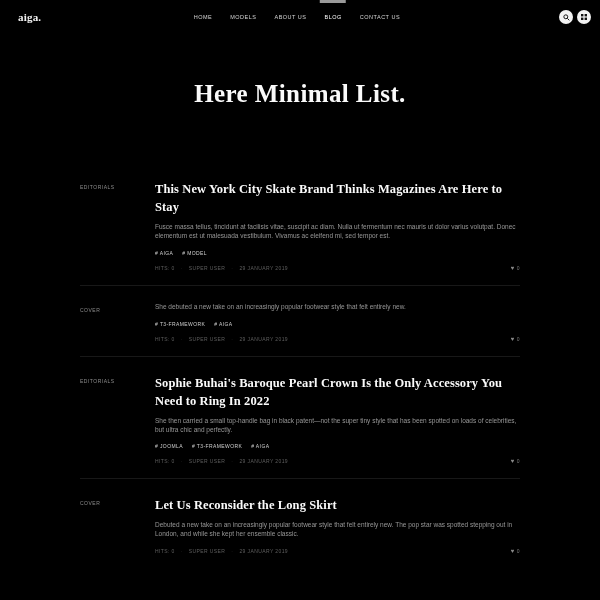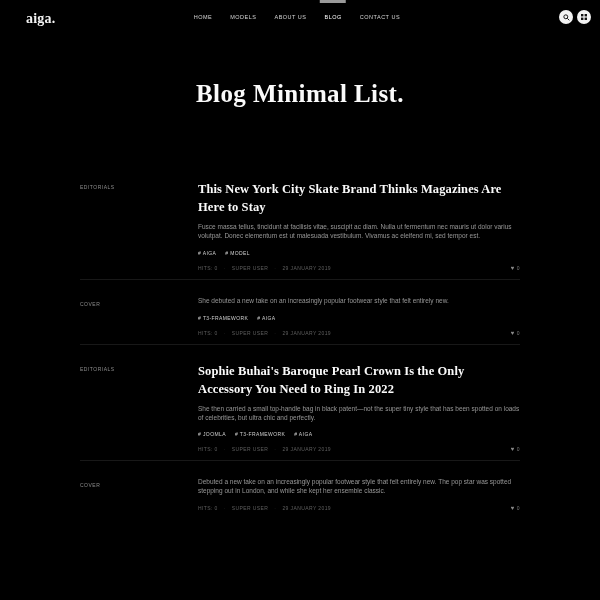--- a/index.html
+++ b/index.html
@@ -12,24 +12,24 @@
   
   .header {
     position:relative;
     height:34px;
     display:flex;
     align-items:center;
     background:#000;
   }
   .logo {
     position:absolute;
-    left:26px; top:11px;
+    left:18px; top:11px;
     font-family:"Liberation Serif","DejaVu Serif",serif;
     font-weight:bold;
-    font-size:14px;
+    font-size:11px;
     color:#f2f2f2;
     letter-spacing:.2px;
     cursor:pointer;
   }
   .nav {
     position:absolute;
     left:50%; top:0;
     transform:translateX(-51.5%);
     height:34px;
     display:flex;
@@ -82,23 +82,22 @@
     color:#fafafa;
   }
   
   .post-list {
     width:440px;
     margin:55px auto 0;
   }
   .post {
     display:grid;
     grid-template-columns:75px 1fr;
-    padding:17px 0 8px;
+    padding:17px 0 14px;
     border-bottom:1px solid #181818;
-    gap:43px;
   }
   .post:last-child { border-bottom:none; }
   .post-cat {
     font-size:5px;
     letter-spacing:.5px;
     text-transform:uppercase;
     color:#8c8c8c;
     padding-top:4px;
     cursor:pointer;
   }
@@ -187,21 +186,21 @@
           <rect x="0" y="0" width="4" height="4" fill="#111"></rect>
           <rect x="6" y="0" width="4" height="4" fill="#111"></rect>
           <rect x="0" y="6" width="4" height="4" fill="#111"></rect>
           <rect x="6" y="6" width="4" height="4" fill="#111"></rect>
         </svg>
       </span>
     </div>
   </div>
 </header>
 
-<h1 class="page-title">Blog Minimal List.</h1>
+<h1 class="page-title">Here Minimal List.</h1>
 
 <main class="post-list">
 
   <article class="post">
     <div class="post-cat">EDITORIALS</div>
     <div>
       <h2 class="post-title">This New York City Skate Brand Thinks Magazines Are Here to Stay</h2>
       <p class="post-excerpt">Fusce massa tellus, tincidunt at facilisis vitae, suscipit ac diam. Nulla ut fermentum nec mauris ut dolor varius volutpat. Donec elementum est ut malesuada vestibulum. Vivamus ac eleifend mi, sed tempor est.</p>
       <div class="post-tags">
         <span># AIGA</span>
@@ -263,20 +262,21 @@
           <span class="heart">♥</span>
           <span class="count">0</span>
         </span>
       </div>
     </div>
   </article>
 
   <article class="post">
     <div class="post-cat">COVER</div>
     <div>
+      <h2 class="post-title">Let Us Reconsider the Long Skirt</h2>
       <p class="post-excerpt">Debuted a new take on an increasingly popular footwear style that felt entirely new. The pop star was spotted stepping out in London, and while she kept her ensemble classic.</p>
       <div class="post-meta">
         <span>HITS: 0</span>
         <span class="sep">·</span>
         <span>SUPER USER</span>
         <span class="sep">·</span>
         <span>29 JANUARY 2019</span>
         <span class="post-likes">
           <span class="heart">♥</span>
           <span class="count">0</span>

